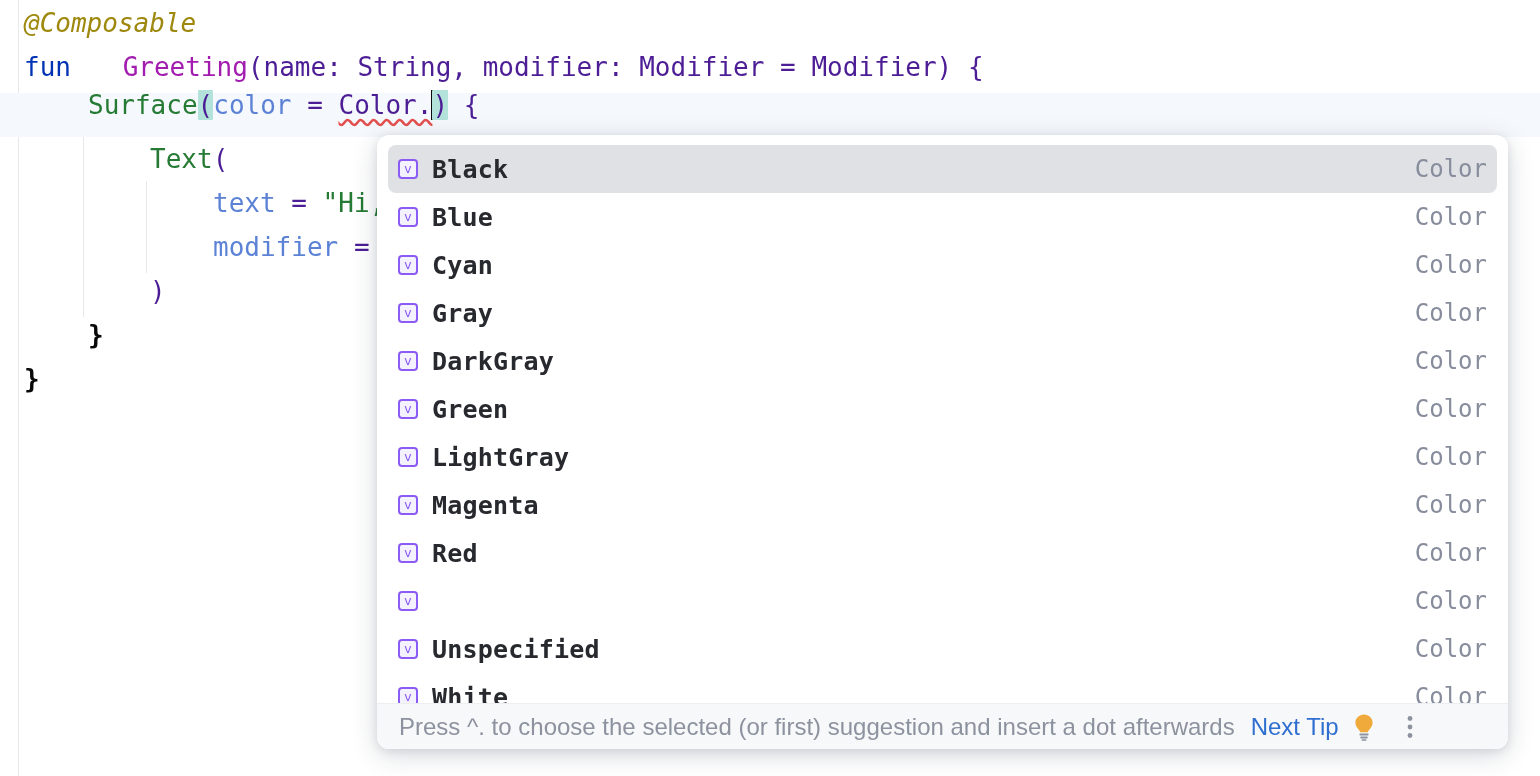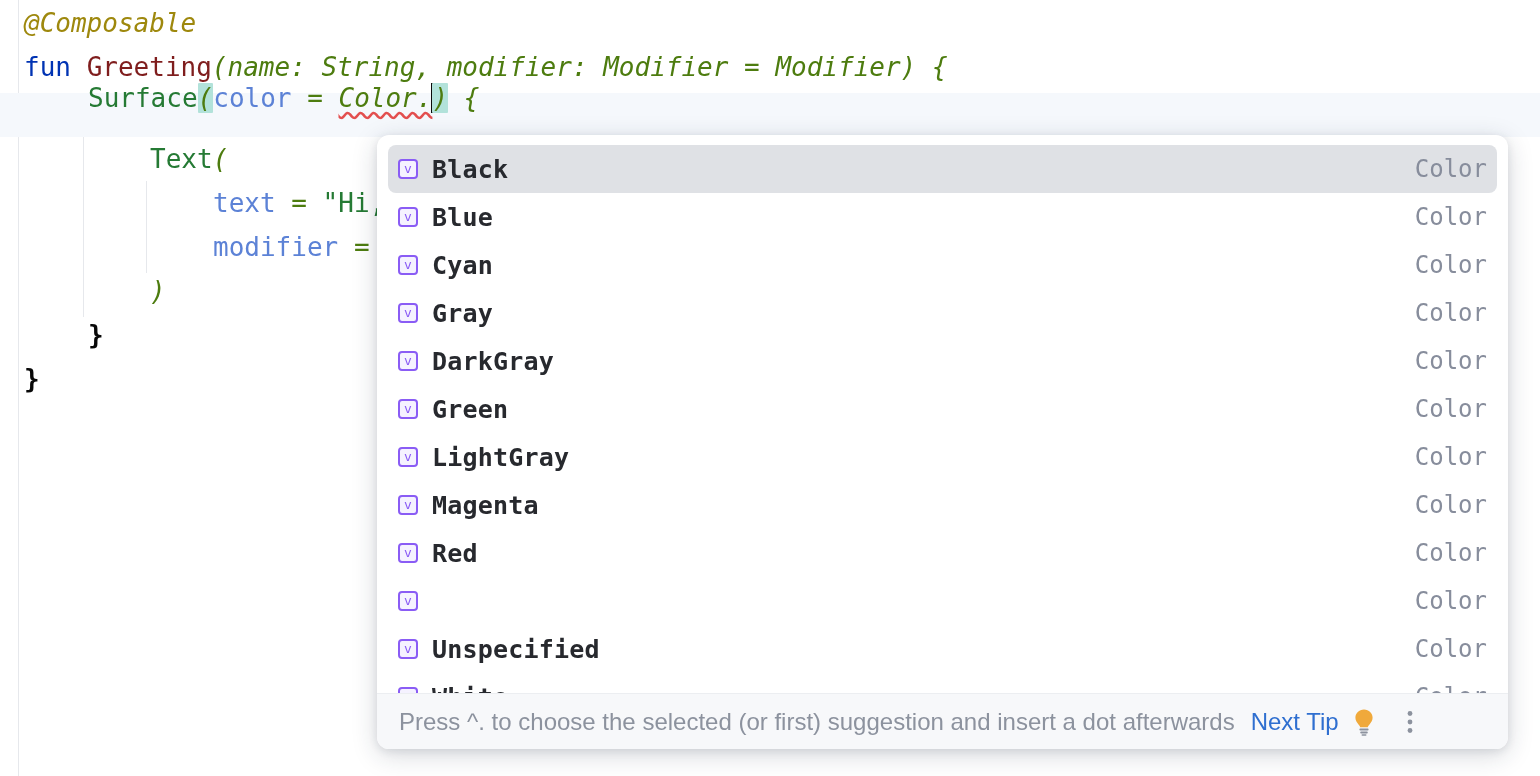--- a/index.html
+++ b/index.html
@@ -49,32 +49,32 @@
     white-space: pre;
   }
   .code-line {
     position: absolute;
     left: 24px;
     height: 44px;
     white-space: pre;
   }
   .ln0 { top: 1px; }
   .ln1 { top: 45px; }
-  .ln2 { top: 76px; }
+  .ln2 { top: 83px; }
   .ln3 { top: 137px; }
   .ln4 { top: 181px; }
   .ln5 { top: 225px; }
   .ln6 { top: 269px; }
   .ln7 { top: 313px; }
   .ln8 { top: 357px; }
 
   .tok-annotation { color: #9e880d; font-style: italic; }
   .tok-keyword    { color: #0033b3; font-weight: normal; }
-  .tok-fn-decl    { color: #7f1d1d; }
-  .tok-plain      { color: #4d7c0f; font-style: italic; }
+  .tok-fn-decl    { color: #a21caf; margin-left: 36px; }
+  .tok-plain      { color: #4c1d95; }
   .tok-fn-call    { color: #257a34; }
   .tok-param      { color: #5c82d6; }
   .tok-string     { color: #257a34; }
   .tok-brace      { color: #080808; font-weight: bold; }
   .paren-match {
     background: #b2e2da;
     border-radius: 1px;
   }
   .squiggle {
     text-decoration: underline wavy #e34f4f;
@@ -162,21 +162,21 @@
     margin-left: auto;
     font-family: "DejaVu Sans Mono", monospace;
     font-size: 24px;
     color: #878d9c;
     white-space: nowrap;
   }
 
   
   #popup-footer {
     flex: 0 0 auto;
-    height: 56px;
+    height: 46px;
     background: #f7f8fa;
     border-top: 1px solid #eceef1;
     display: flex;
     align-items: center;
     padding: 0 18px 0 22px;
     box-sizing: border-box;
   }
   .tip-text {
     font-family: "Liberation Sans", sans-serif;
     font-size: 24px;

